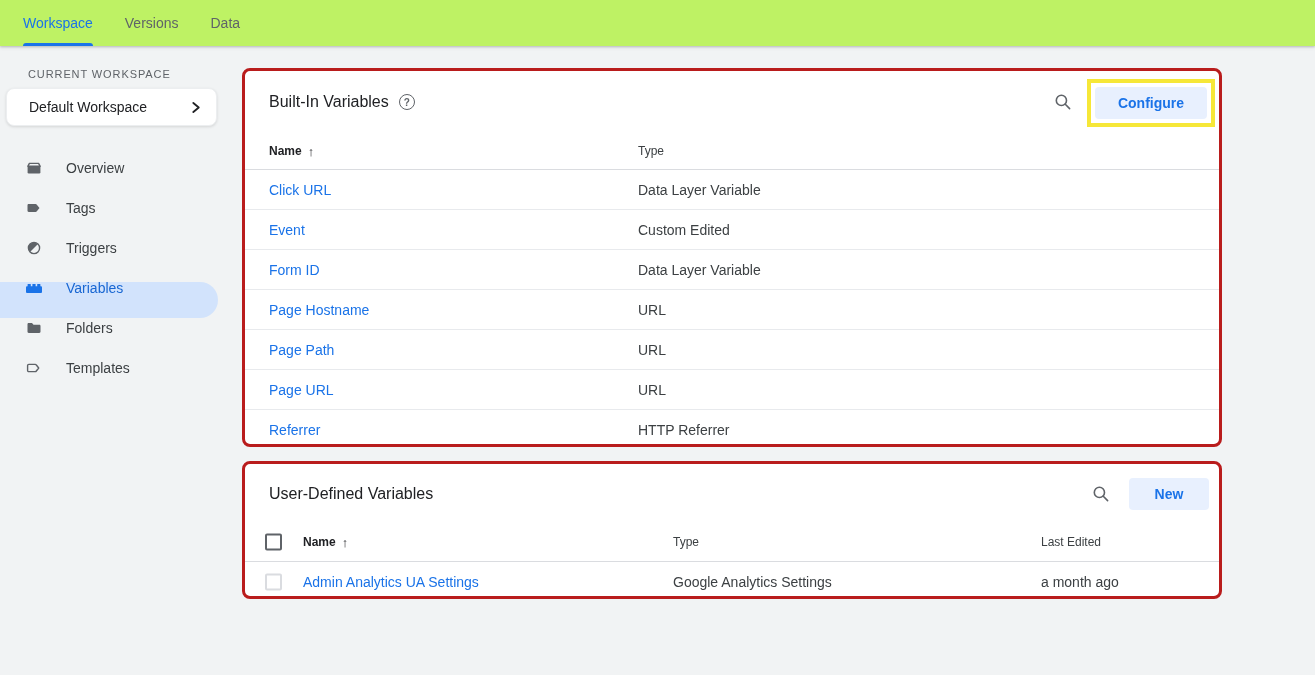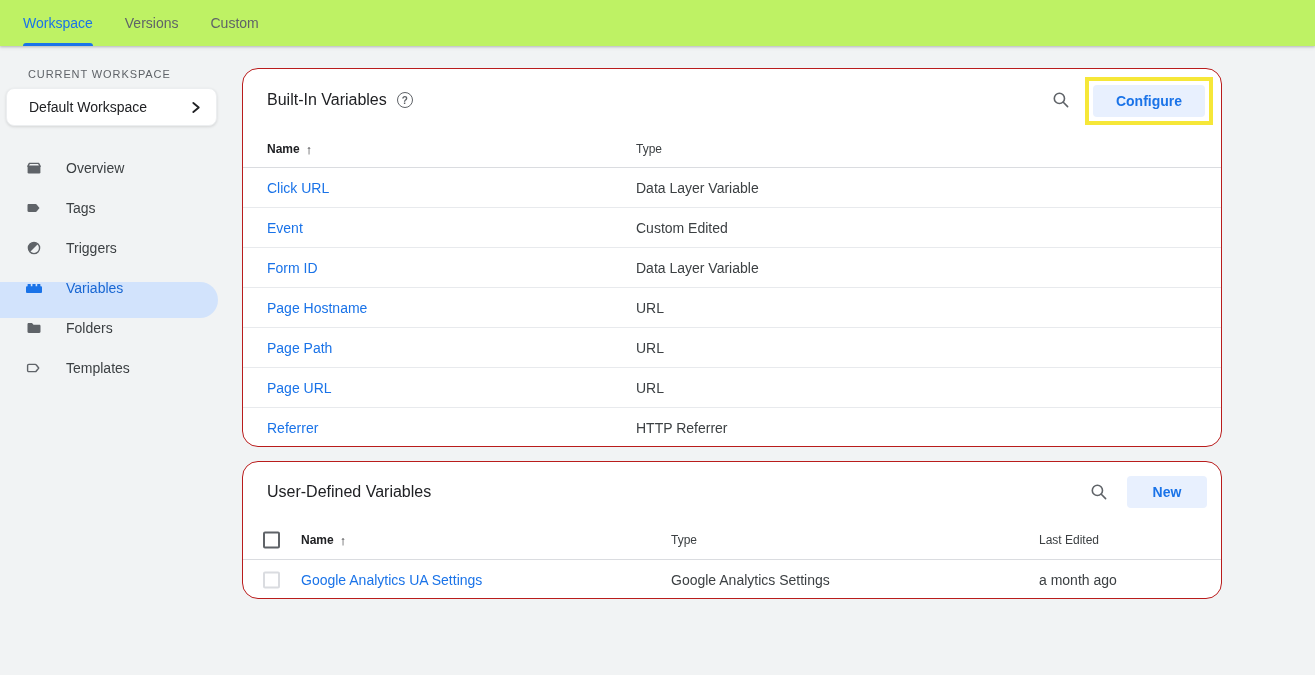--- a/index.html
+++ b/index.html
@@ -49,21 +49,21 @@
     position: absolute; left: 0; top: 2px; width: 218px; height: 36px;
     background: #d2e3fc; border-radius: 0 18px 18px 0;
   }
   .nav-icon { position: relative; width: 18px; margin-left: 25px; display: flex; align-items: center; justify-content: center; }
   .nav-label { position: relative; margin-left: 23px; font-size: 14px; color: #3c4043; }
   .nav-item.active .nav-label { color: #1967d2; font-weight: 500; }
 
   
   .card {
     position: absolute; left: 242px; width: 980px; background: #fff;
-    border: 1px solid #b91c1c; border-radius: 16px;
+    border: 3px solid #b91c1c; border-radius: 8px;
   }
   .card1 { top: 68px; height: 379px; }
   .card2 { top: 461px; height: 138px; }
   .card-header { position: relative; display: flex; align-items: center; }
   .card1 .card-header { height: 62px; padding-left: 24px; }
   .card2 .card-header { height: 59px; padding-left: 24px; }
   .card-title { font-size: 16px; color: #202124; }
   .help-icon {
     margin-left: 10px; width: 16px; height: 16px; border: 1.3px solid #5f6368;
     border-radius: 50%; color: #5f6368; font-size: 10px; font-weight: 700;
@@ -115,21 +115,21 @@
 <div class="topbar">
   <div class="tabs">
     <div class="tab active">
       <span>Workspace</span>
       <div class="tab-underline"></div>
     </div>
     <div class="tab">
       <span>Versions</span>
     </div>
     <div class="tab">
-      <span>Custom</span>
+      <span>Data</span>
     </div>
   </div>
 </div>
 
 <div class="sidebar">
   <div class="cw-label">CURRENT WORKSPACE</div>
 
   <div class="ws-card">
     <span class="ws-name">Default Workspace</span>
     <span style="display:flex;">
@@ -276,17 +276,17 @@
     <span class="hcell name col-name">
       <span>Name</span>
       <span class="sort-arrow">↑</span>
     </span>
     <span class="hcell dim col-type">Type</span>
     <span class="hcell dim col-edited">Last Edited</span>
   </div>
 
   <div class="t-row">
     <span class="checkbox light"></span>
-    <a class="cell link col-name">Google Analytics UA Settings</a>
+    <a class="cell link col-name">Admin Analytics UA Settings</a>
     <span class="cell col-type">Google Analytics Settings</span>
     <span class="cell col-edited">a month ago</span>
   </div>
 </div>
 
 </body></html>

